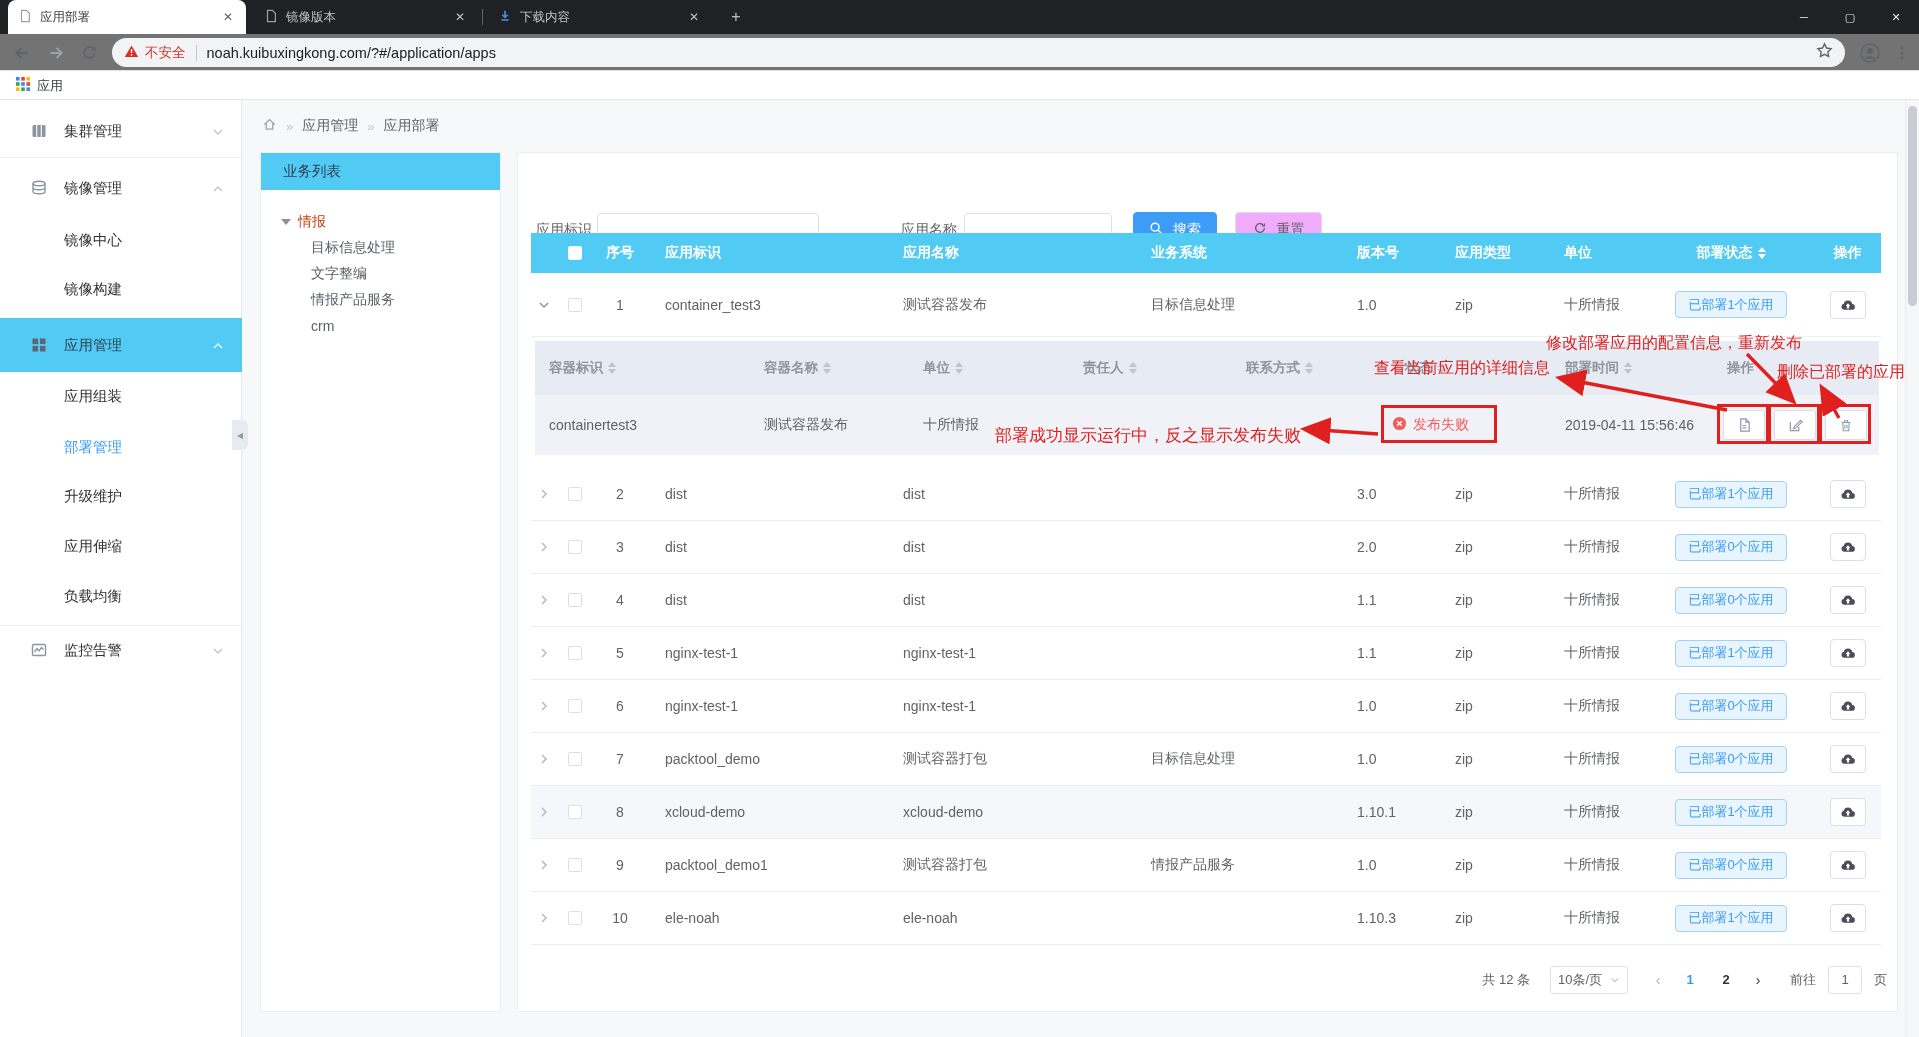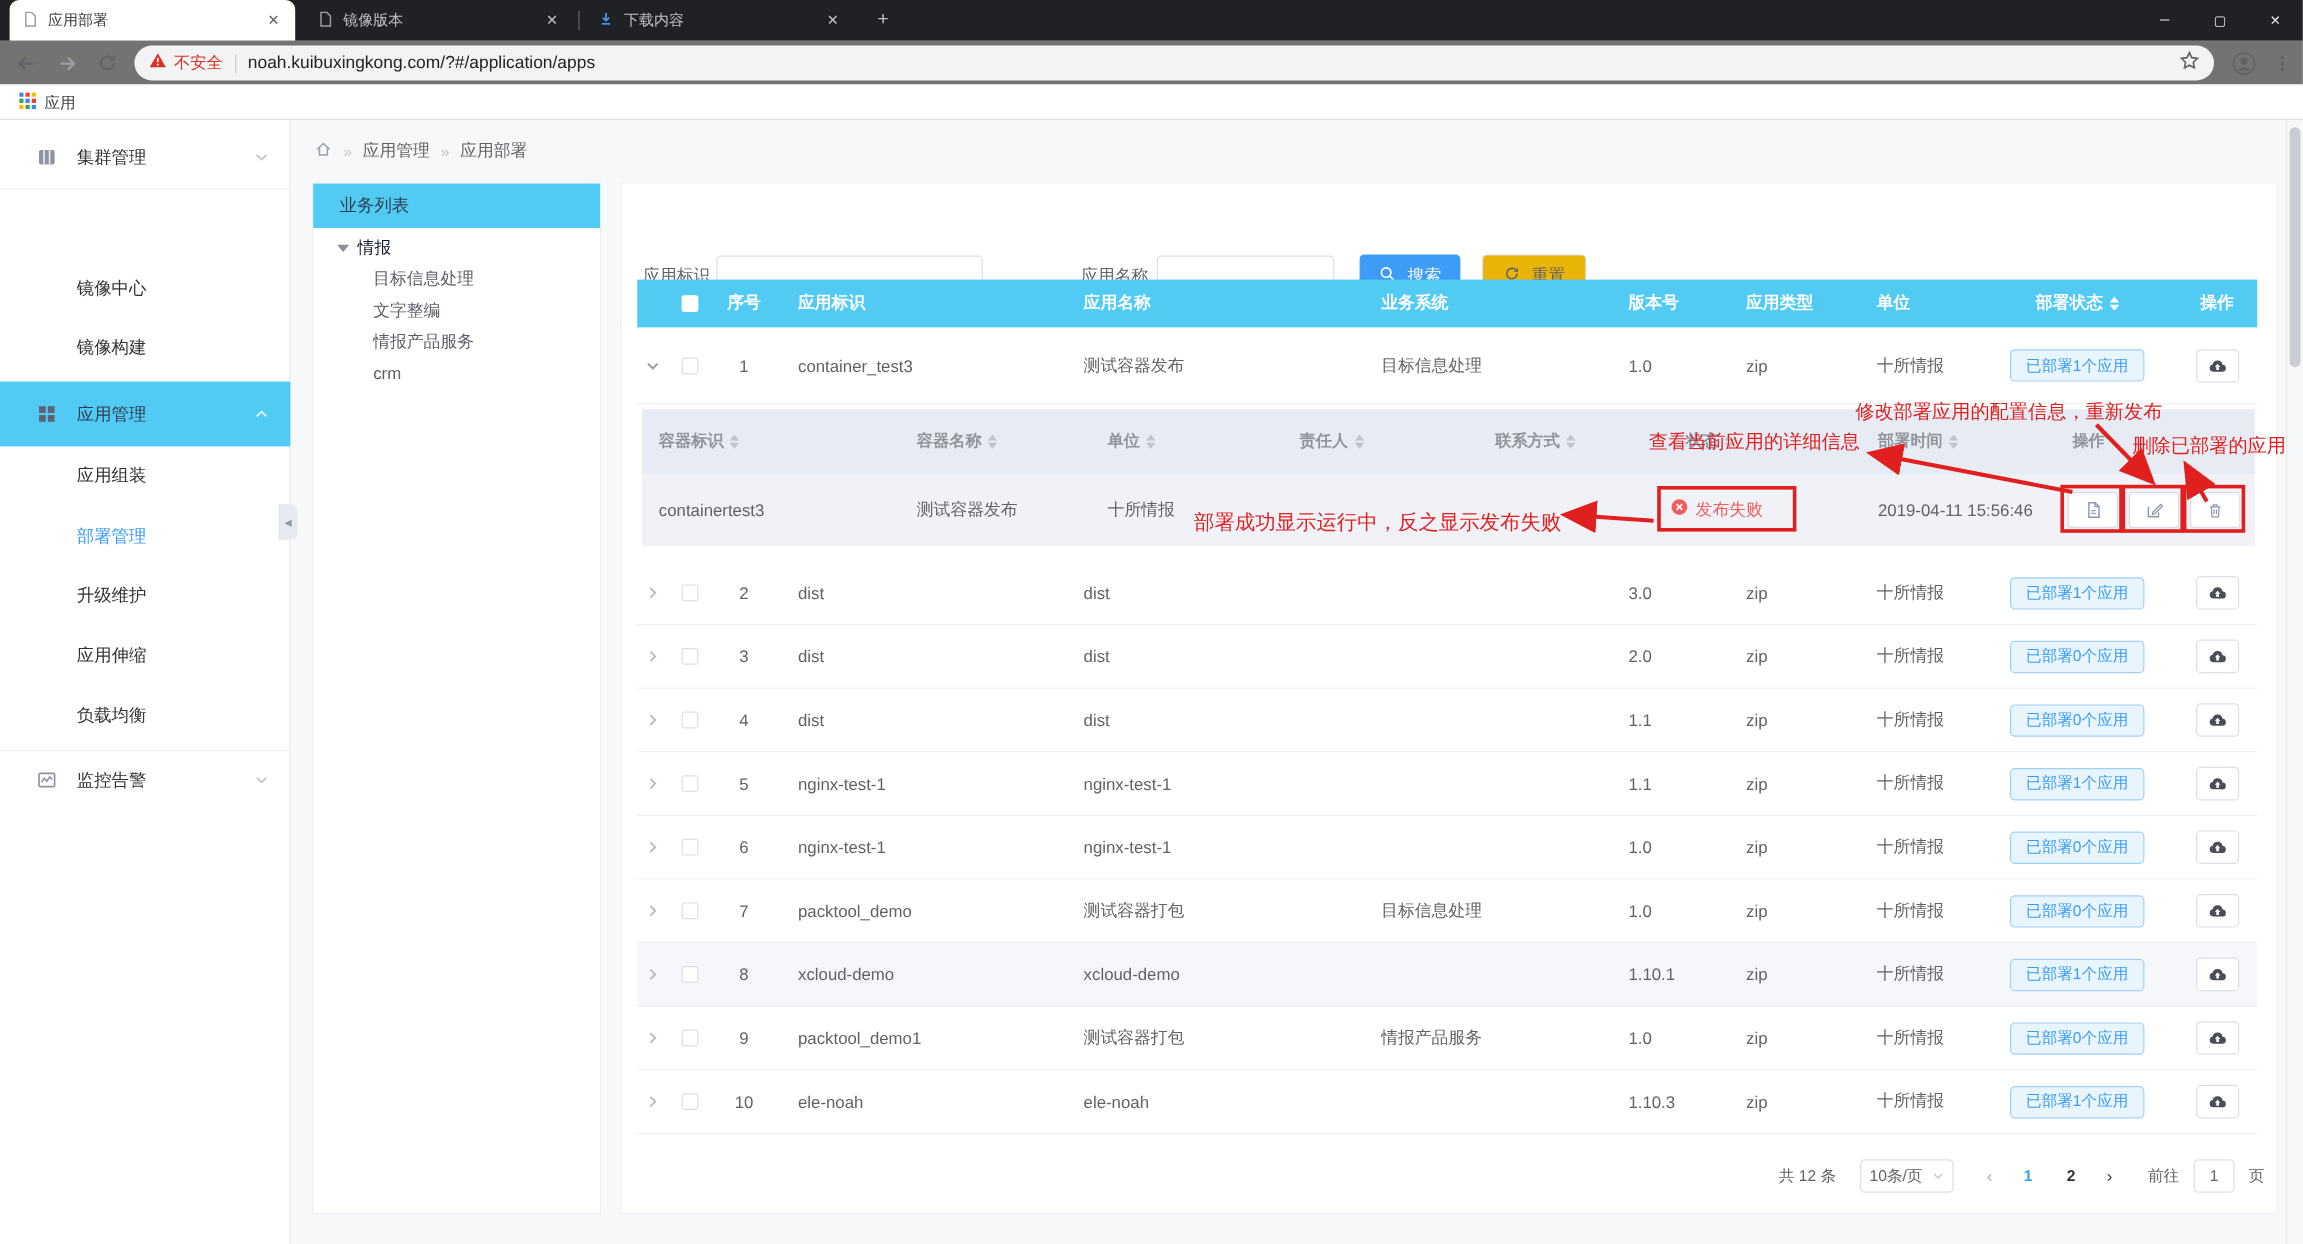--- a/index.html
+++ b/index.html
@@ -43,31 +43,31 @@
   .side-sep { position:absolute; left:0; width:242px; height:1px; background:#f0f1f4; }
   .collapse-tab { position:absolute; left:232px; top:320px; width:16px; height:30px; background:#e7eaee; border-radius:0 6px 6px 0; color:#8f97a3; font-size:12px; display:flex; align-items:center; justify-content:center; }
 
   
   .crumbs { position:absolute; left:262px; top:17px; display:flex; align-items:center; gap:9px; font-size:14px; color:#606266; }
   .crumbs .sep { color:#c0c4cc; font-size:13px; }
 
   
   .tree-card { position:absolute; left:260px; top:52px; width:241px; height:860px; background:#fff; border:1px solid #eceef3; }
   .tree-head { height:37px; background:#52cbf4; color:#2f3f52; font-size:14.5px; display:flex; align-items:center; padding-left:22px; }
-  .tree-root { height:26px; margin-top:4px; display:flex; align-items:center; font-size:14px; color:#0f172a; padding-left:20px; gap:7px; cursor:pointer; }
+  .tree-root { height:26px; margin-top:19px; display:flex; align-items:center; font-size:14px; color:#c2410c; padding-left:20px; gap:7px; cursor:pointer; }
   .tree-leaf { height:26px; display:flex; align-items:center; font-size:14px; color:#5a5e66; padding-left:50px; cursor:pointer; }
   .caret-dn { width:0; height:0; border-left:5px solid transparent; border-right:5px solid transparent; border-top:6px solid #8a9099; }
 
   
   .main-card { position:absolute; left:517px; top:52px; width:1381px; height:860px; background:#fff; border:1px solid #eceef3; }
   .flabel { position:absolute; top:68px; font-size:14px; color:#606266; }
   .finput { position:absolute; top:60px; height:34px; border:1px solid #dcdfe6; border-radius:4px; background:#fff; }
   .btn { position:absolute; top:59px; height:35px; border-radius:4px; font-size:14px; display:flex; align-items:center; justify-content:center; gap:10px; cursor:pointer; }
   .btn-search { left:615px; width:84px; background:#3c9cf6; color:#fff; border:1px solid #3c9cf6; }
-  .btn-reset { left:717px; width:87px; background:#eab308; color:#606266; border:1px solid #dcdfe6; }
+  .btn-reset { left:717px; width:87px; background:#f0abfc; color:#606266; border:1px solid #dcdfe6; }
 
   
   .dtable { position:absolute; left:13px; top:80px; width:1350px; }
   .tgrid { display:grid; grid-template-columns:26px 36px 54px 237px 248px 203px 97px 106px 110px 166px 67px; align-items:center; }
   .thead { height:40px; background:#52cbf4; color:#fff; font-size:14px; font-weight:700; }
   .trow { height:53px; border-bottom:1px solid #ebeef5; font-size:14px; color:#606266; background:#fff; }
   .trow.first { height:64px; }
   .trow.stripe { background:#f5f7fa; }
   .cell { display:flex; align-items:center; }
   .c-idx { justify-content:center; }
@@ -216,20 +216,30 @@
             <rect x="2.5" y="3" width="13" height="12" rx="1.5" fill="#8d93a0"></rect>
             <rect x="6" y="3" width="1.4" height="12" fill="#fff" opacity=".8"></rect>
             <rect x="10.6" y="3" width="1.4" height="12" fill="#fff" opacity=".8"></rect>
           </svg></span>
       <span class="slb">集群管理</span>
       <span class="chev"><svg width="12" height="12" viewBox="0 0 12 12">
             <path d="M2 4l4 4 4-4" fill="none" stroke="#c0c4cc" stroke-width="1.4"></path>
           </svg></span>
     </div>
     <div class="side-sep" style="top:57px;"></div>
+    <div class="side-item" style="top:71px;">
+      <span class="sic"><svg width="18" height="18" viewBox="0 0 18 18">
+            <ellipse cx="9" cy="4.5" rx="6" ry="2.2" fill="none" stroke="#8d93a0" stroke-width="1.4"></ellipse>
+            <path d="M3 4.5v4c0 1.2 2.7 2.2 6 2.2s6-1 6-2.2v-4M3 8.5v4c0 1.2 2.7 2.2 6 2.2s6-1 6-2.2v-4" fill="none" stroke="#8d93a0" stroke-width="1.4"></path>
+          </svg></span>
+      <span class="slb">镜像管理</span>
+      <span class="chev"><svg width="12" height="12" viewBox="0 0 12 12">
+            <path d="M2 8l4-4 4 4" fill="none" stroke="#c0c4cc" stroke-width="1.4"></path>
+          </svg></span>
+    </div>
     <div class="side-sub" style="top:131px;">镜像中心</div>
     <div class="side-sub" style="top:180px;">镜像构建</div>
     <div class="side-band" style="top:218px;height:54px;"></div>
     <div class="side-item" style="top:228px;">
       <span class="sic"><svg width="18" height="18" viewBox="0 0 18 18">
             <rect x="2.5" y="2.5" width="5.6" height="5.6" fill="#5d6573"></rect>
             <rect x="9.9" y="2.5" width="5.6" height="5.6" fill="#5d6573"></rect>
             <rect x="2.5" y="9.9" width="5.6" height="5.6" fill="#5d6573"></rect>
             <rect x="9.9" y="9.9" width="5.6" height="5.6" fill="#5d6573"></rect>
           </svg></span>

